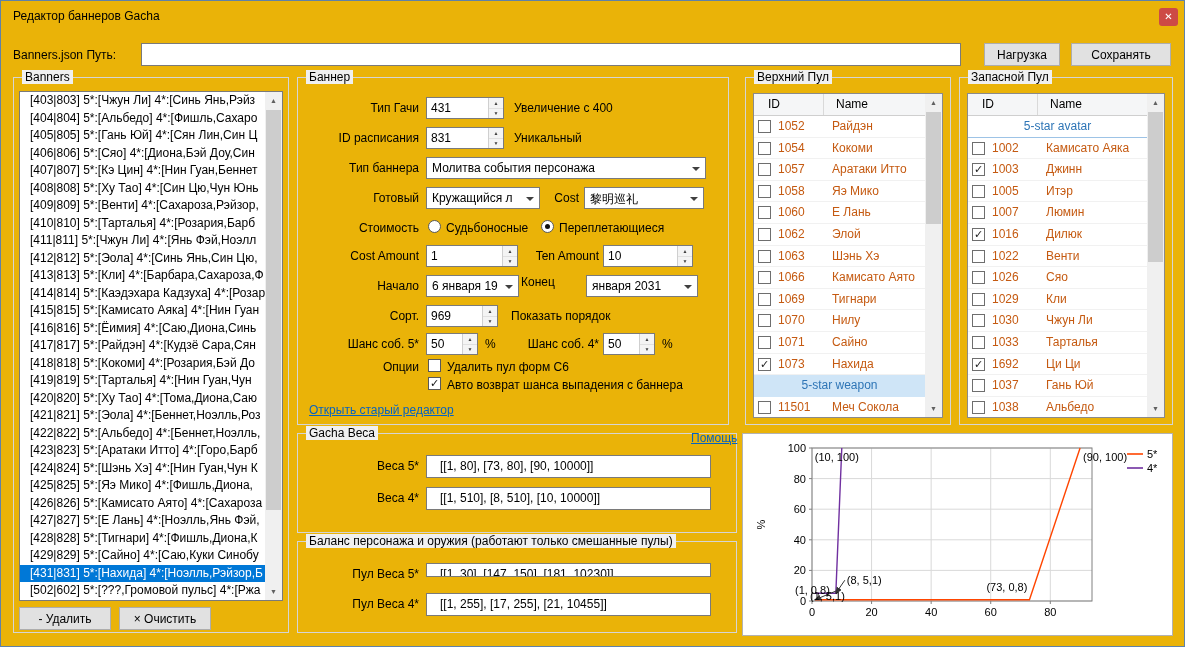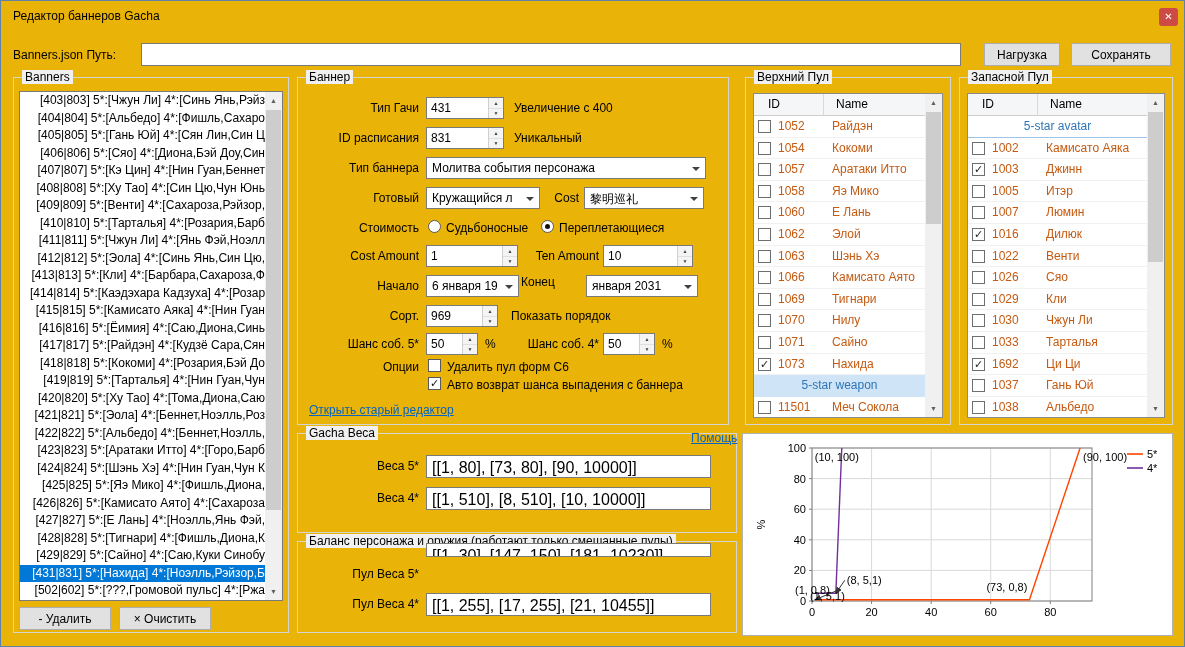--- a/index.html
+++ b/index.html
@@ -11,28 +11,28 @@
   .title { position:absolute; left:12px; top:8px; font-size:12px; white-space:nowrap; }
   .close-btn { position:absolute; right:6px; top:7px; width:19px; height:18px; background:#cd4a45; border-radius:3px; color:#fff; text-align:center; line-height:17px; font-size:10px; }
   .close-btn::before { content:"✕"; }
 
   .lbl { position:absolute; white-space:nowrap; font-size:12px; }
   .flabel { position:absolute; left:298px; width:120px; text-align:right; white-space:nowrap; font-size:12px; }
   .link { color:#0563c1; text-decoration:underline; }
 
   .btn { position:absolute; display:flex; align-items:center; justify-content:center; background:#e1e1e1; border:1px solid #adadad; font-size:12px; white-space:nowrap; }
 
-  .textbox { position:absolute; background:#fff; border:1px solid #7a7a7a; font-size:16px; padding:3px 5px; white-space:nowrap; overflow:hidden; }
+  .textbox { position:absolute; background:#fff; border:1px solid #7a7a7a; font-size:12px; padding:3px 13px; white-space:nowrap; overflow:hidden; }
 
   .group { position:absolute; border:1px solid #d5d5d5; }
   .legend { position:absolute; top:-8px; left:8px; background:#f0f0f0; padding:0 3px; font-size:12px; white-space:nowrap; }
 
   .listbox { position:absolute; background:#fff; border:1px solid #7a7a7a; overflow:hidden; }
   .list-inner { position:absolute; top:0; left:0; right:17px; bottom:0; overflow:hidden; }
-  .list-item { height:17.5px; line-height:17.5px; padding-left:10px; white-space:nowrap; overflow:hidden;text-align:right; }
+  .list-item { height:17.5px; line-height:17.5px; padding-left:10px; white-space:nowrap; overflow:hidden; }
   .list-item.selected { background:#0078d7; color:#fff; }
 
   .vscroll { position:absolute; top:0; right:0; bottom:0; width:17px; background:#f0f0f0; }
   .sb-arrow { position:absolute; left:0; right:0; height:17px; color:#606060; font-size:7px; text-align:center; line-height:17px; }
   .sb-arrow.up { top:0; } .sb-arrow.up::before { content:"▲"; }
   .sb-arrow.down { bottom:0; } .sb-arrow.down::before { content:"▼"; }
   .sb-thumb { position:absolute; left:1px; right:1px; background:#cdcdcd; }
 
   .combo { position:absolute; background:#fff; border:1px solid #7a7a7a; height:22px; }
   .combo .val { position:absolute; left:5px; top:3px; right:18px; white-space:nowrap; overflow:hidden; }
@@ -223,21 +223,21 @@
   <span class="lbl link" style="left:690px;top:430px">Помощь</span>
   <span class="flabel" style="top:458px">Веса 5*</span>
   <div class="textbox" style="left:425px;top:454px;width:285px;height:23px"><span>[[1, 80], [73, 80], [90, 10000]]</span></div>
   <span class="flabel" style="top:490px">Веса 4*</span>
   <div class="textbox" style="left:425px;top:486px;width:285px;height:23px"><span>[[1, 510], [8, 510], [10, 10000]]</span></div>
 
   <div class="group" style="left:296px;top:540px;width:440px;height:92px">
     <span class="legend">Баланс персонажа и оружия (работают только смешанные пулы)</span>
   </div>
   <span class="flabel" style="top:566px">Пул Веса 5*</span>
-  <div class="textbox" style="left:425px;top:542px;width:285px;height:14px"><span>[[1, 30], [147, 150], [181, 10230]]</span></div>
+  <div class="textbox" style="left:425px;top:562px;width:285px;height:14px"><span>[[1, 30], [147, 150], [181, 10230]]</span></div>
   <span class="flabel" style="top:596px">Пул Веса 4*</span>
   <div class="textbox" style="left:425px;top:592px;width:285px;height:23px"><span>[[1, 255], [17, 255], [21, 10455]]</span></div>
 
   <div class="group" style="left:744px;top:76px;width:206px;height:348px">
     <span class="legend">Верхний Пул</span>
   </div>
   <div class="pool-table" style="left:752px;top:92px;width:190px;height:325px">
     <div class="pool-header">
       <span class="hcell id">ID</span>
       <span class="hcell nm">Name</span>

